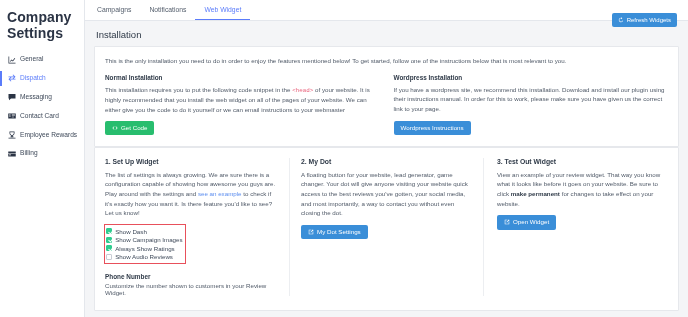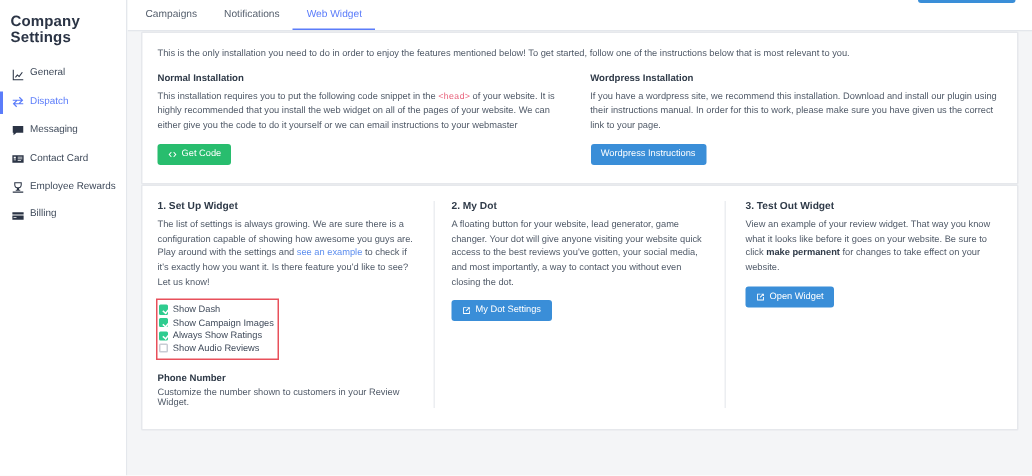--- a/index.html
+++ b/index.html
@@ -13,21 +13,21 @@
 
   
   .sidebar {
     width: 85px; height: 317px;
     background: #ffffff;
     border-right: 1px solid #e4e7ec;
     padding-top: 4px;
     flex: 0 0 85px;
   }
   .brand {
-    font-size: 10px; color: #2b3445; font-weight: 600;
+    font-size: 14px; color: #2b3445; font-weight: 600;
     padding: 5px 7px 9px 7px; letter-spacing: .1px;
   }
   .nav-item {
     display: flex; align-items: flex-start; gap: 4px;
     padding: 5px 6px 5px 8px;
     font-size: 6.6px; color: #3f4a5a;
     line-height: 1.35;
     position: relative;
     cursor: pointer;
   }
@@ -197,20 +197,21 @@
   <section class="main">
 
     <nav class="tabs">
       <div class="tab">Campaigns</div>
       <div class="tab">Notifications</div>
       <div class="tab active">Web Widget</div>
     </nav>
 
     <div class="scroll">
 
+      <div class="section-title">Installation</div>
 
       <div class="card">
         <div class="install-inner">
 
           <button class="btn btn-refresh">
             <svg viewBox="0 0 16 16">
                 <path d="M8 2a6 6 0 1 0 5.6 8.1l-1.5-.6A4.4 4.4 0 1 1 8 3.6V6l3.6-2.8L8 .4V2z"></path>
               </svg>
             <span>Refresh Widgets</span>
           </button>

